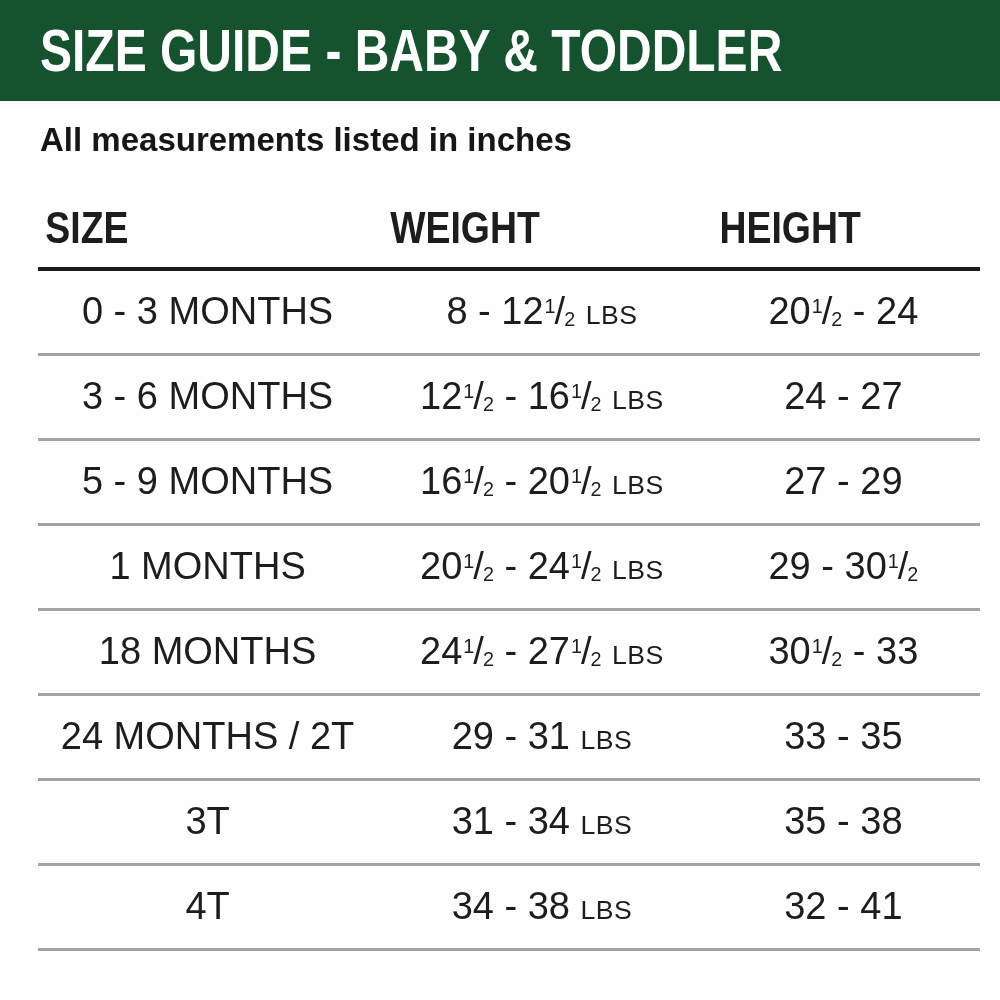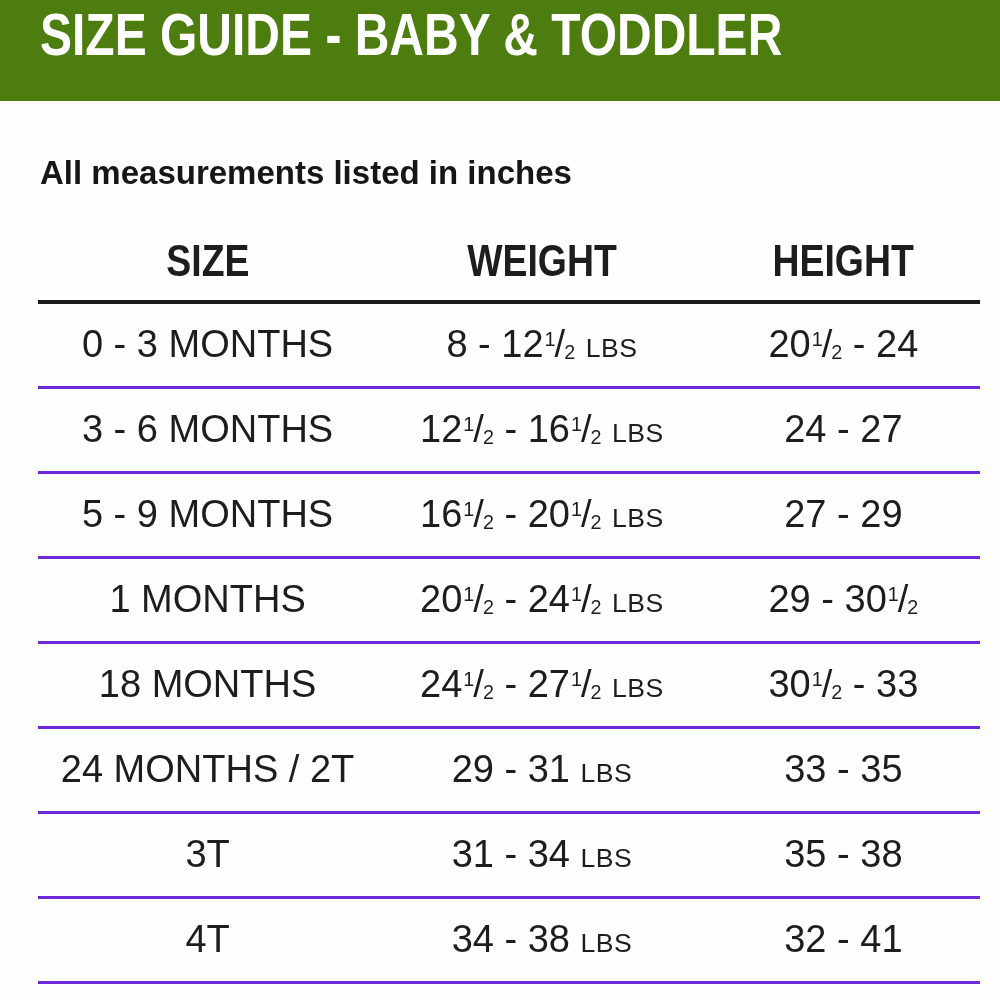--- a/index.html
+++ b/index.html
@@ -6,74 +6,74 @@
   html, body {
     margin: 0; padding: 0;
     width: 1000px; height: 1000px;
     background: #fefefe;
     font-family: "Liberation Sans", sans-serif;
     color: #1d1d1d;
     overflow: hidden;
   }
   .black-bar {
     height: 101px;
-    background: #4d7c0f;
+    background: #14532d;
     display: flex;
-    align-items: flex-start;
+    align-items: center;
     padding-left: 40px;
   }
   .title {
     color: #ffffff;
     font-weight: bold;
     font-size: 60px;
     letter-spacing: 0px;
     white-space: nowrap;
     transform: scaleX(0.80);
     transform-origin: left center;
   }
   .subtitle {
-    margin: 53px 0 0 40px;
+    margin: 20px 0 0 40px;
     font-size: 33px;
     line-height: 38px;
     font-weight: 600;
     color: #161616;
   }
   table.size-table {
     width: 942px;
     margin: 30px 0 0 38px;
     border-collapse: collapse;
     table-layout: fixed;
   }
   col.c-size   { width: 36%; }
   col.c-weight { width: 35%; }
   col.c-height { width: 29%; }
   thead th {
     height: 80px;
-    text-align: center;
+    text-align: left;
     vertical-align: middle;
     border-bottom: 4px solid #1c1c1c;
     padding: 0;
   }
   thead th .hdr {
     display: inline-block;
     font-size: 44px;
     font-weight: bold;
     letter-spacing: 0px;
     transform: scaleX(0.85);
     transform-origin: center;
     white-space: nowrap;
   }
   tbody td {
     height: 85px;
     text-align: center;
     vertical-align: middle;
     font-size: 38px;
     font-weight: 400;
     color: #1d1d1d;
-    border-bottom: 3px solid #6d28d9;
+    border-bottom: 3px solid #a3a3a3;
     padding: 0;
     white-space: nowrap;
   }
   .unit {
     font-size: 0.70em;
     letter-spacing: 0.5px;
   }
   sup.fr {
     font-size: 0.52em;
     vertical-align: 0.55em;

